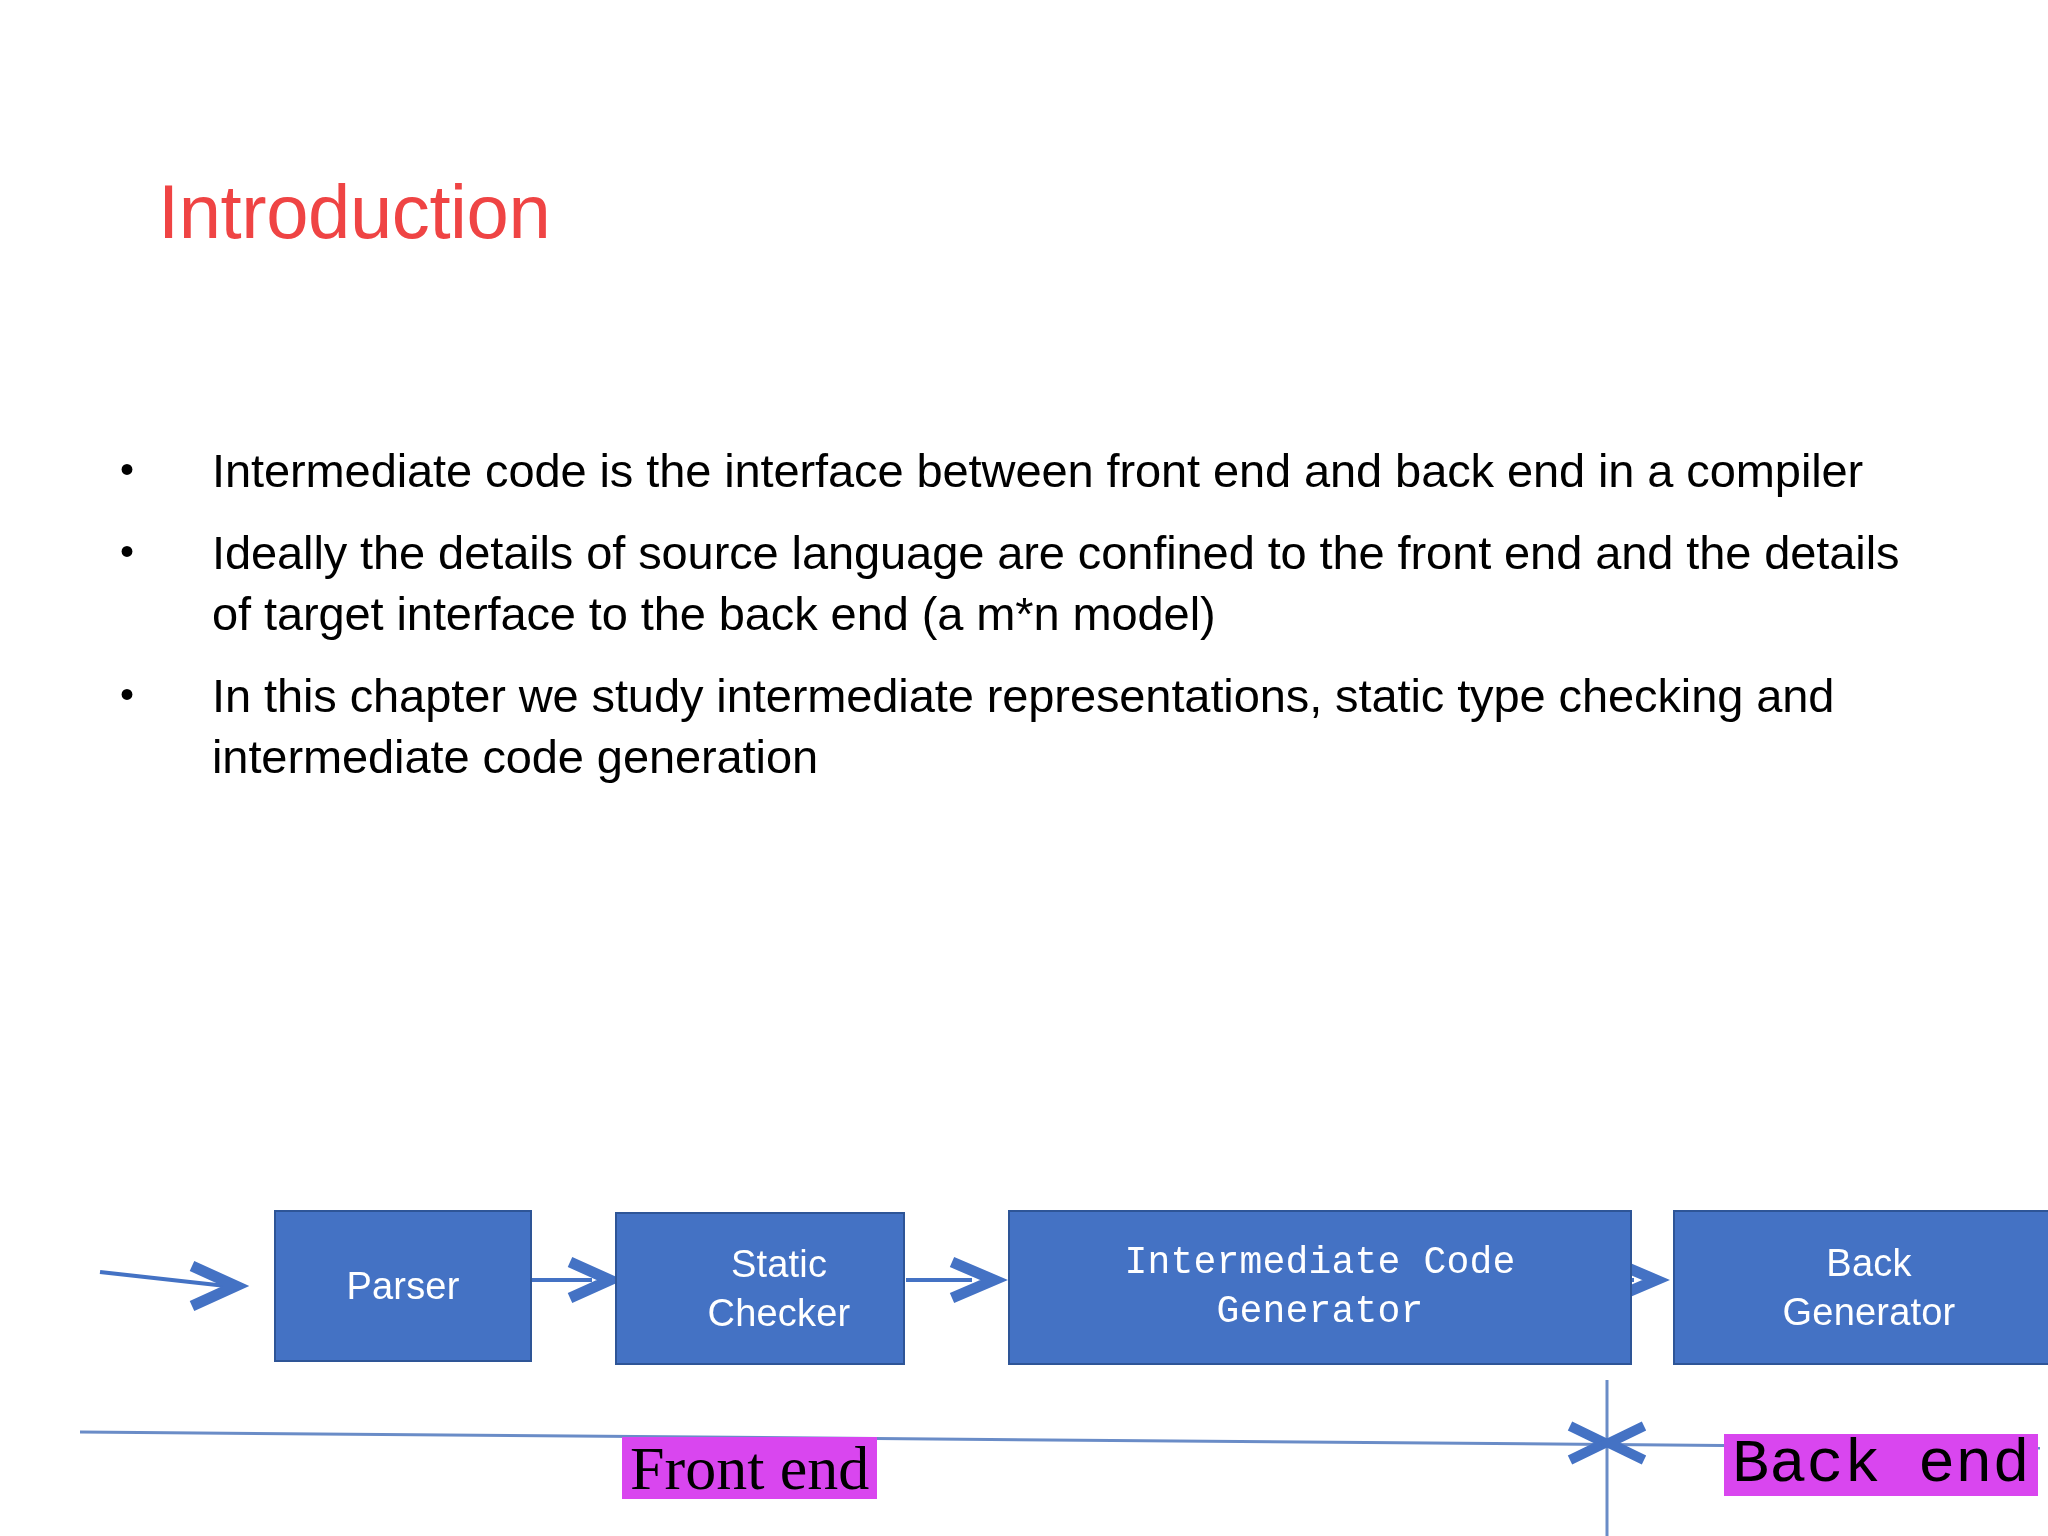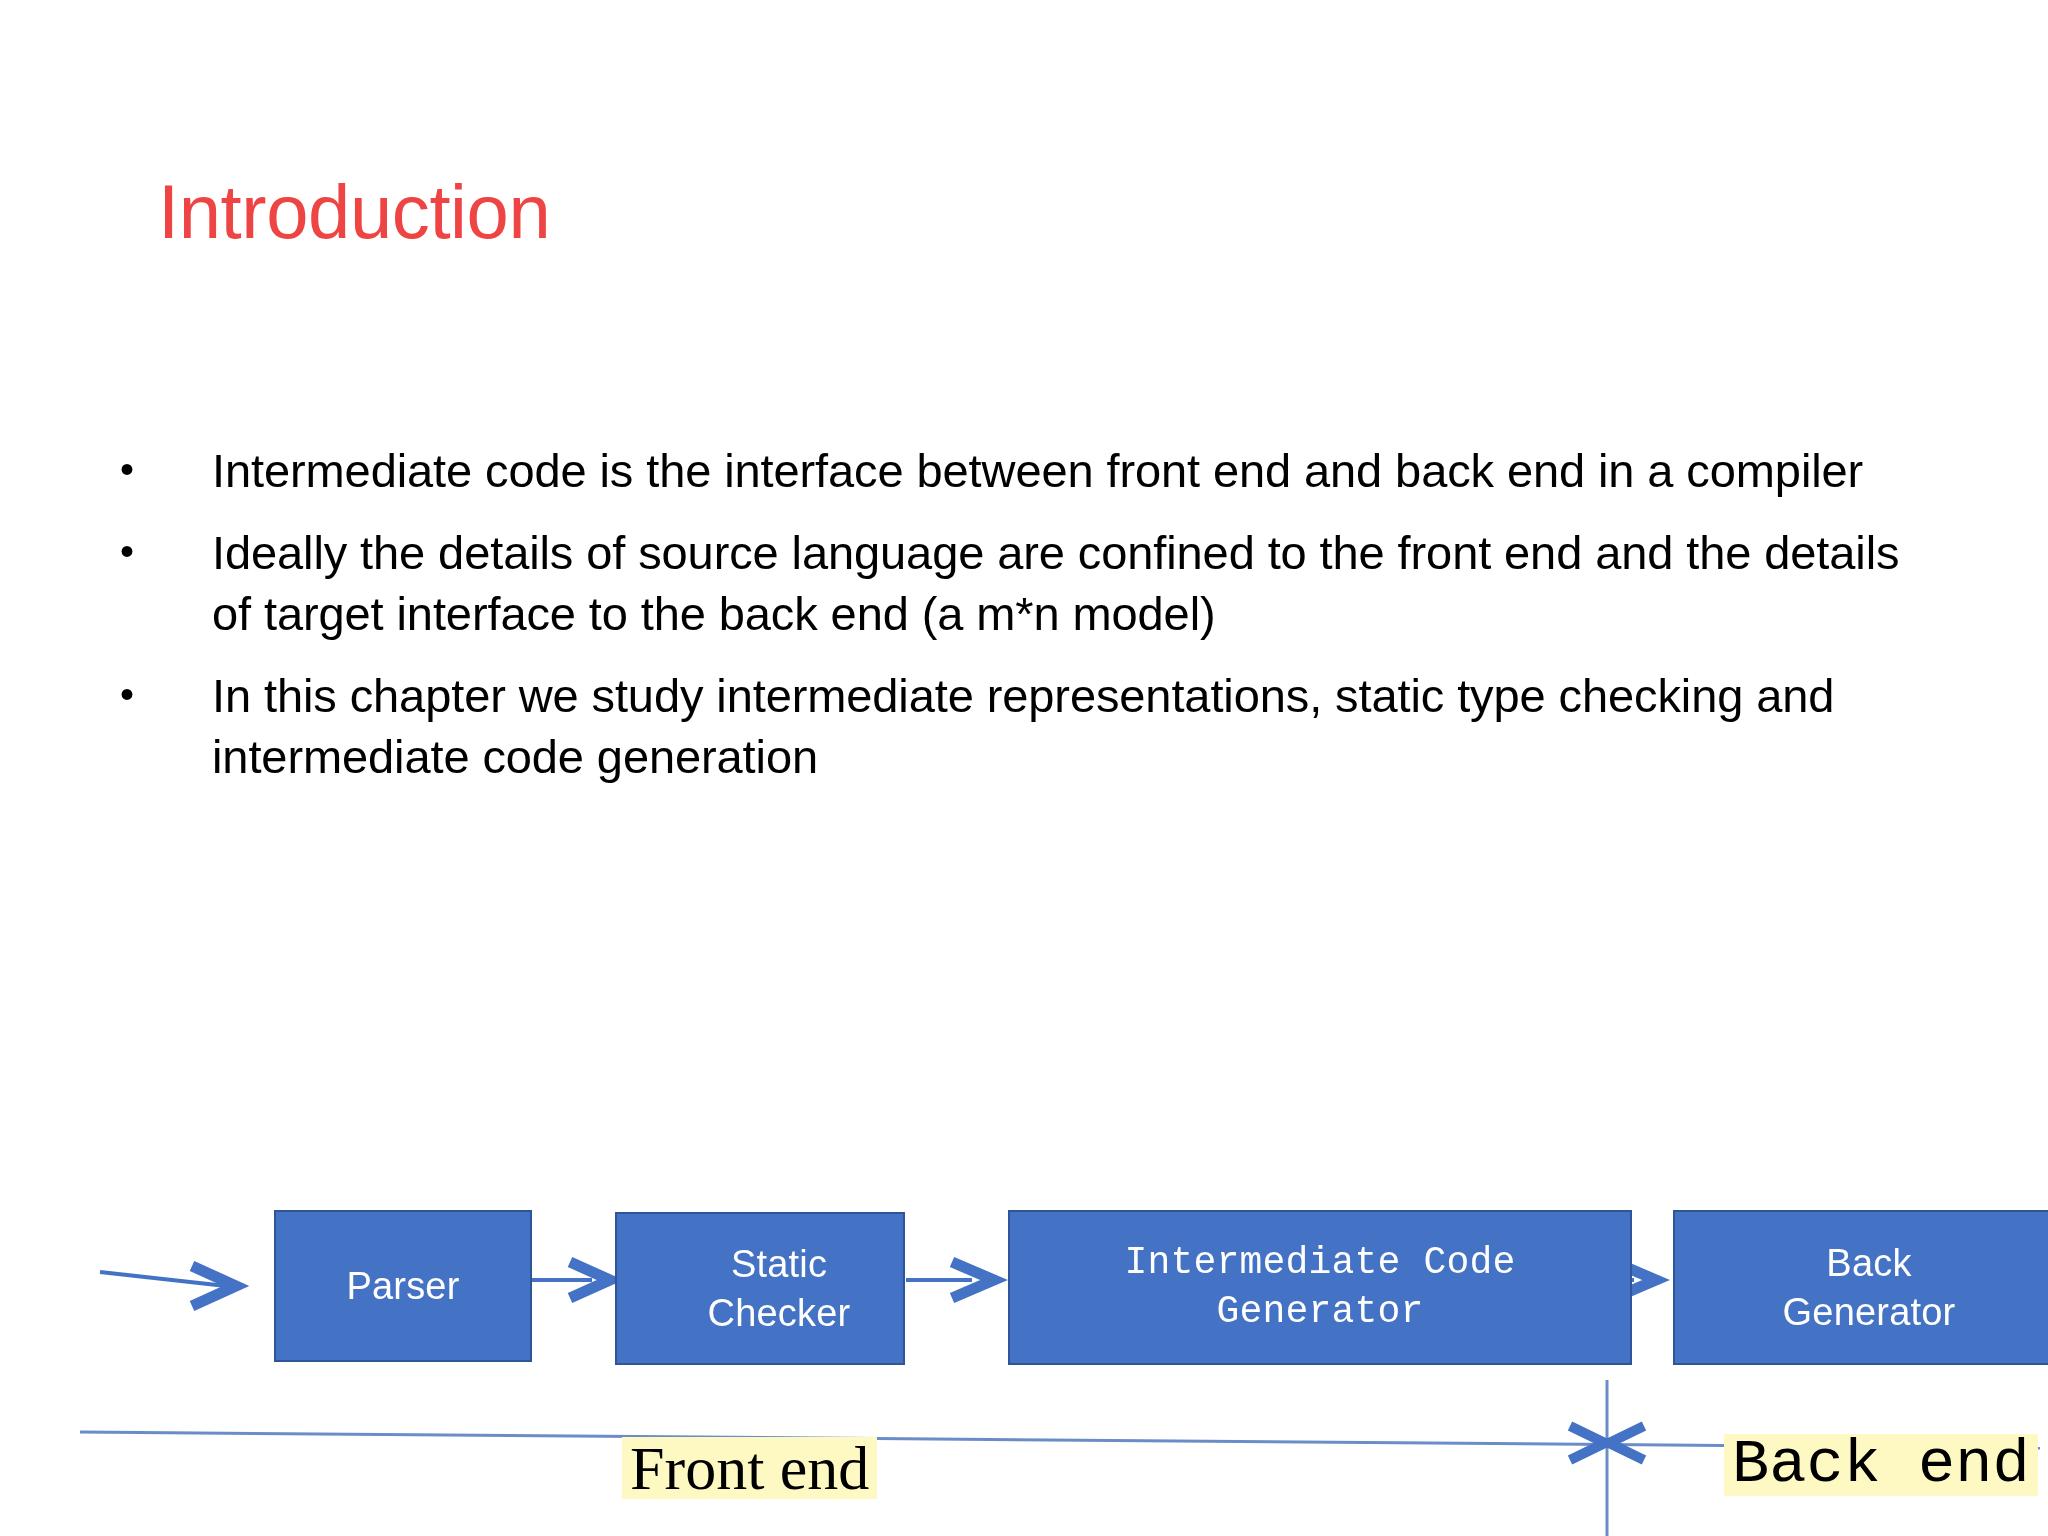--- a/index.html
+++ b/index.html
@@ -110,21 +110,21 @@
 
   
   .phase-label {
     position: absolute;
     font-family: "Liberation Serif", serif;
     font-size: 62px;
     line-height: 1;
     font-weight: 400;
     color: #000000;
     white-space: nowrap;
-    background: #fef9c3;
+    background: #d946ef;
     padding: 0 8px;
   }
   #label-front-end { left: 622px;  top: 1437px; }
   #label-back-end  { left: 1724px; top: 1434px; font-family: Liberation Mono, monospace; }
 </style>
 </head>
 <body>
 
 <div id="slide">
 

